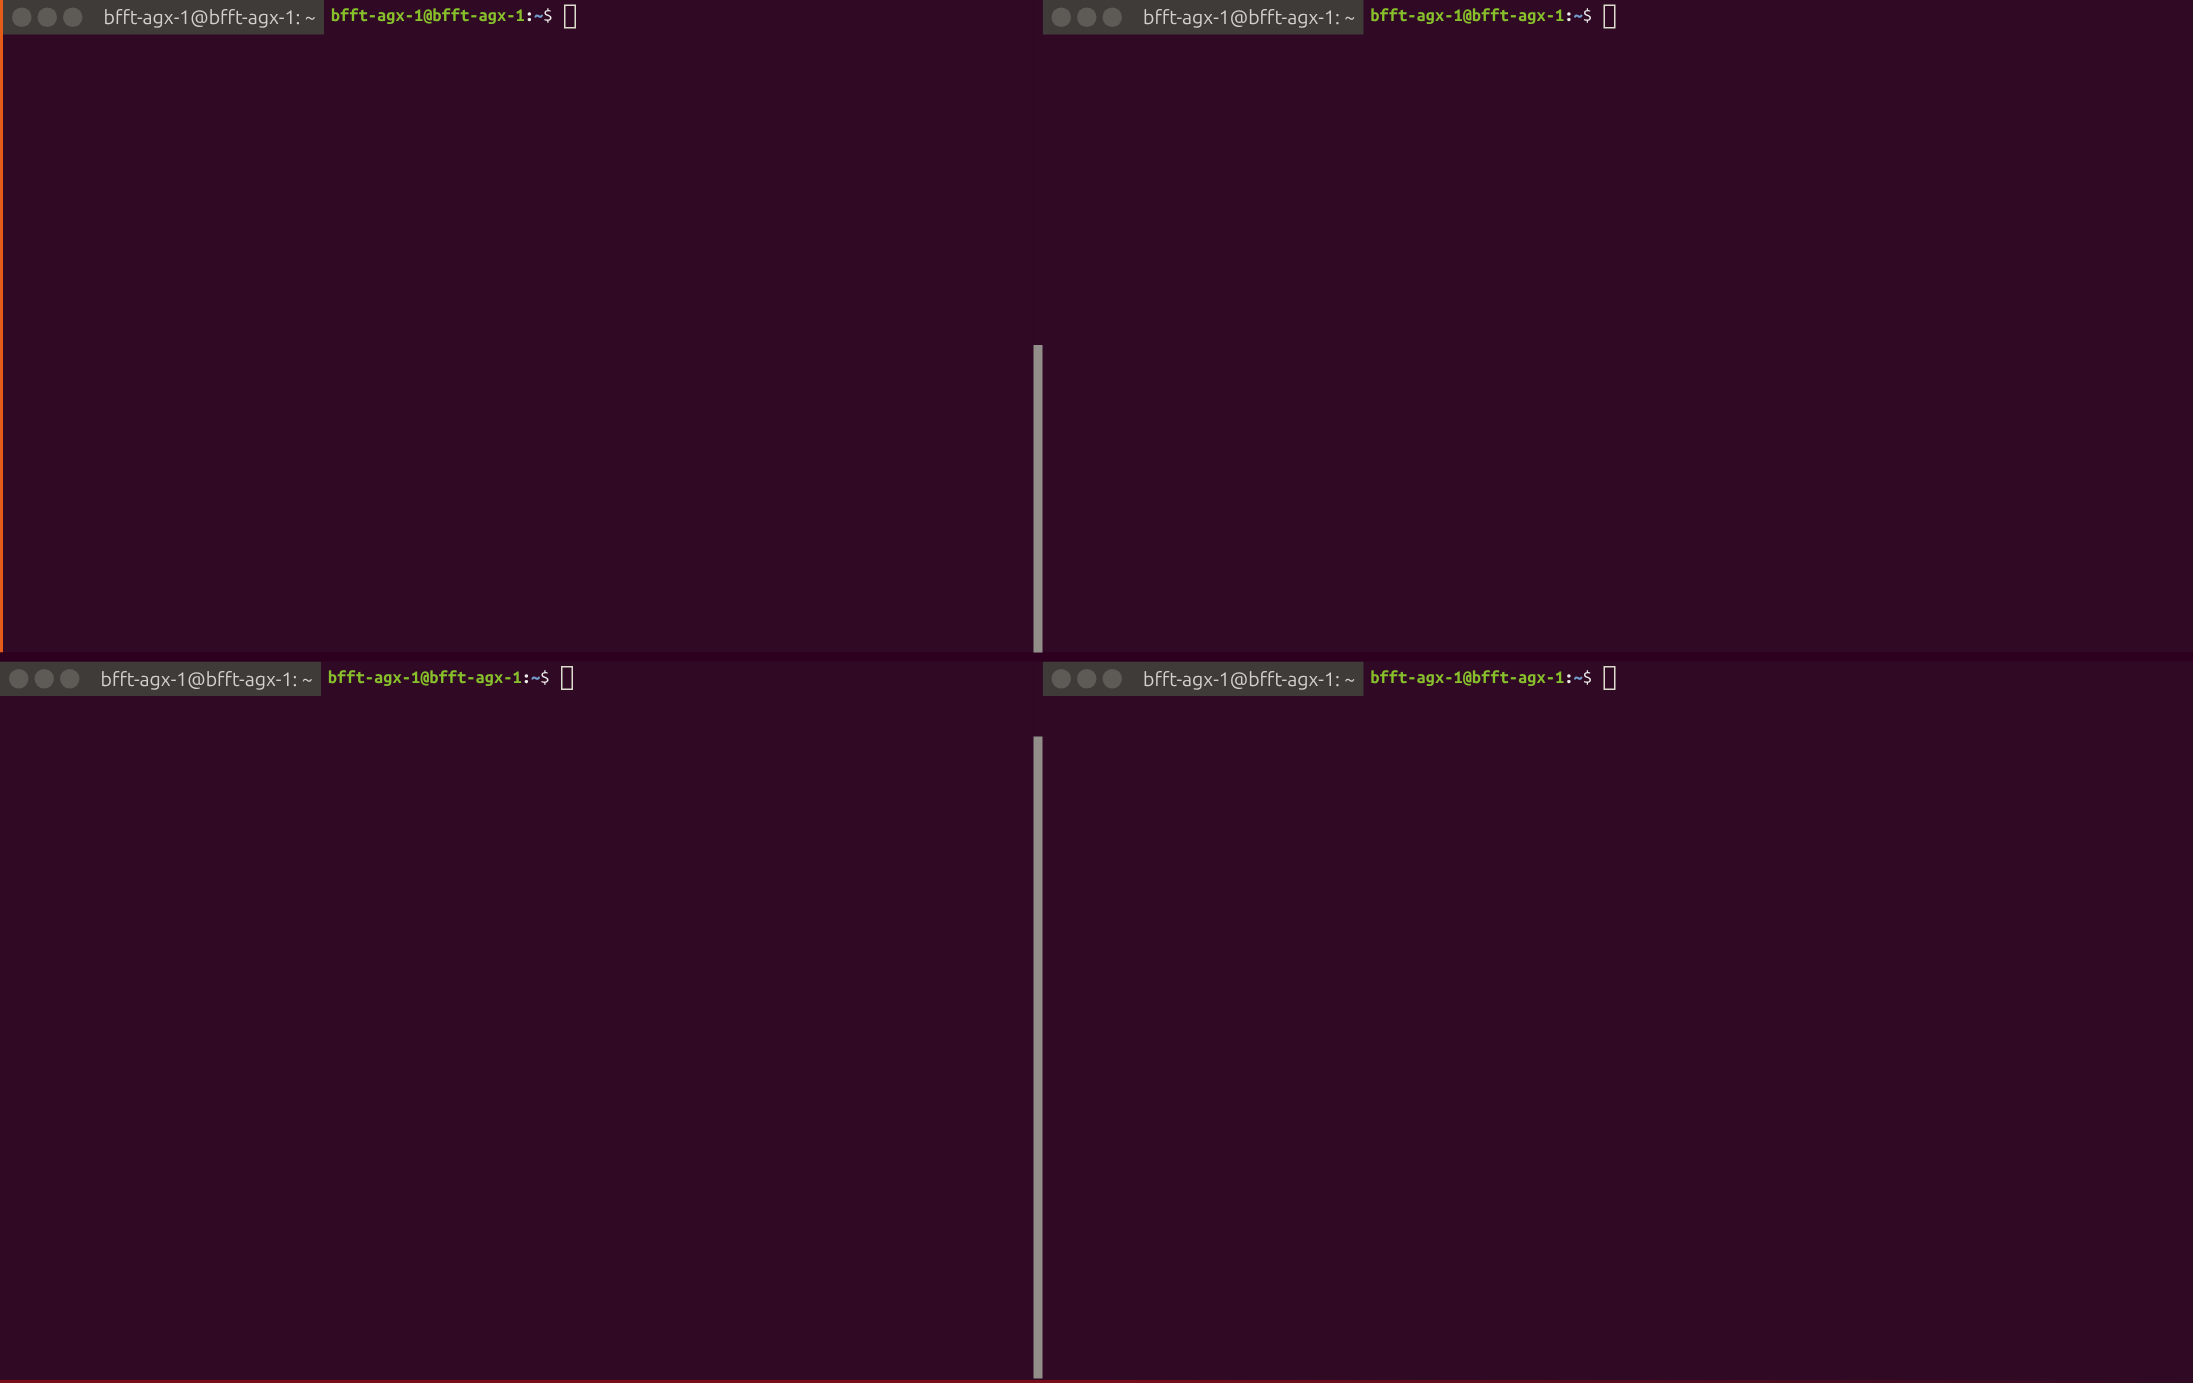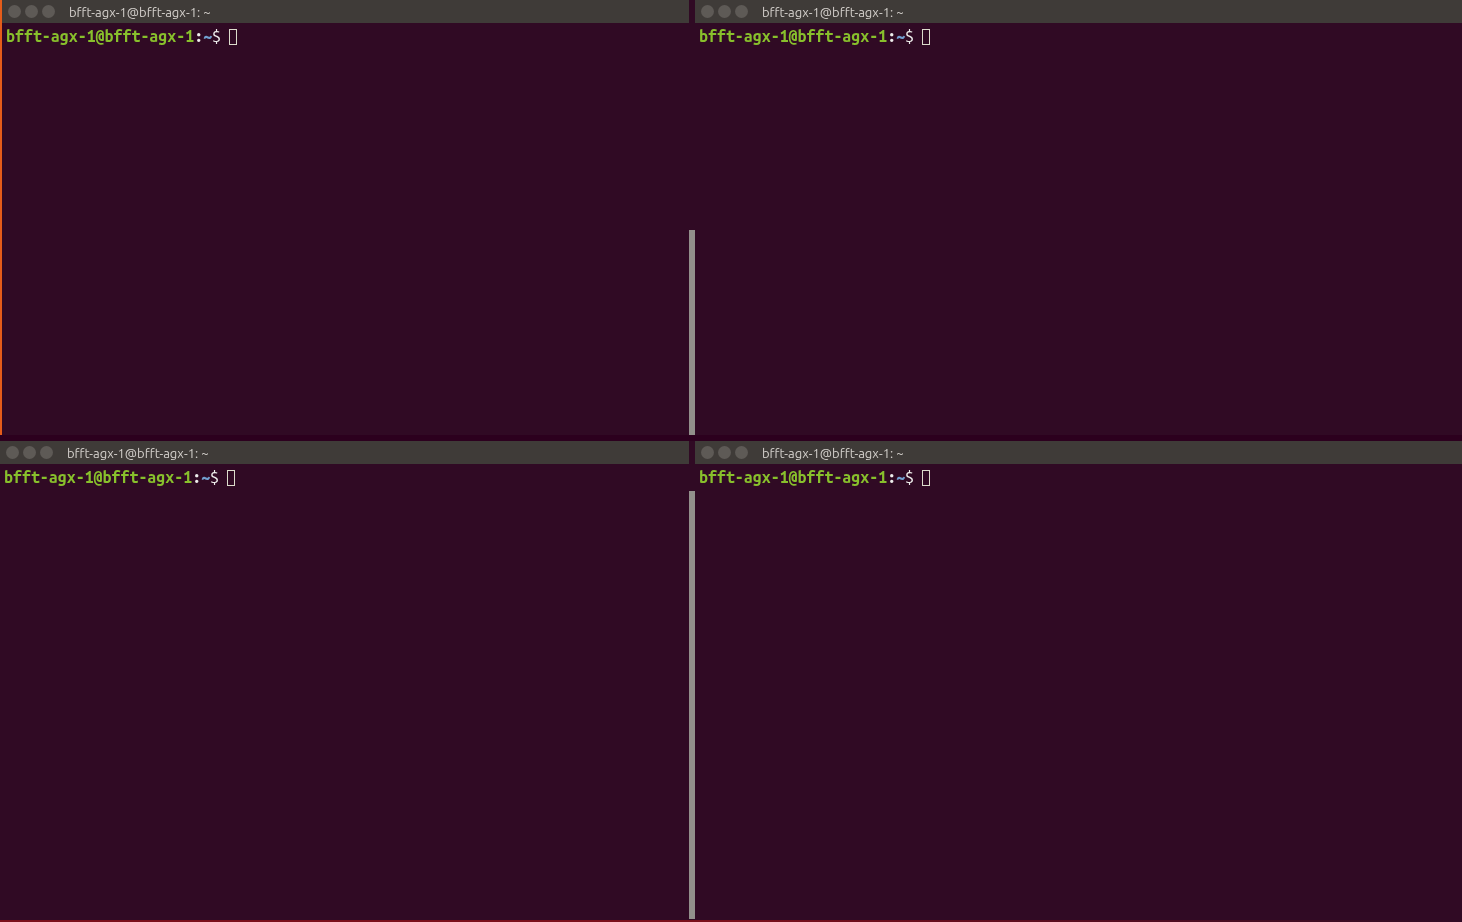--- a/index.html
+++ b/index.html
@@ -8,21 +8,21 @@
       height: 922px;
       background: #2c001e;
       font-family: 'Ubuntu Mono', 'DejaVu Sans Mono', monospace;
       overflow: hidden;
       display: grid;
       grid-template-columns: 689px 6px 1fr;
       grid-template-rows: 435px 6px 1fr;
     }
     .pane {
       display: flex;
-      flex-direction: column;
+      flex-direction: row;
       background: #300a24;
       overflow: hidden;
     }
     .pane-tl { grid-column: 1; grid-row: 1; border-left: 2px solid #e55c1a; }
     .pane-tr { grid-column: 3; grid-row: 1; }
     .pane-bl { grid-column: 1; grid-row: 3; }
     .pane-br { grid-column: 3; grid-row: 3; }
     .divider-h { grid-column: 1 / span 3; grid-row: 2; background: #2c001e; }
     .titlebar {
       height: 23px;
@@ -44,21 +44,21 @@
       align-items: center;
       justify-content: center;
       flex-shrink: 0;
     }
     .win-btn.close { background: #5e5a56; }
     .title-text { margin-left: 10px; white-space: nowrap; overflow: hidden; }
     .term-body {
       flex: 1;
       padding: 3px 4px;
       line-height: 1.35;
-      font-size: 16px;
+      font-size: 11px;
       color: #eeeeec;
     }
     .prompt-line { display: flex; align-items: center; }
     .prompt-user { color: #88c02c; font-weight: bold; }
     .prompt-colon { color: #eeeeec; font-weight: bold; }
     .prompt-path { color: #729fcf; font-weight: bold; }
     .prompt-dollar { color: #eeeeec; margin-right: 6px; }
     .cursor {
       display: inline-block;
       width: 8px;

